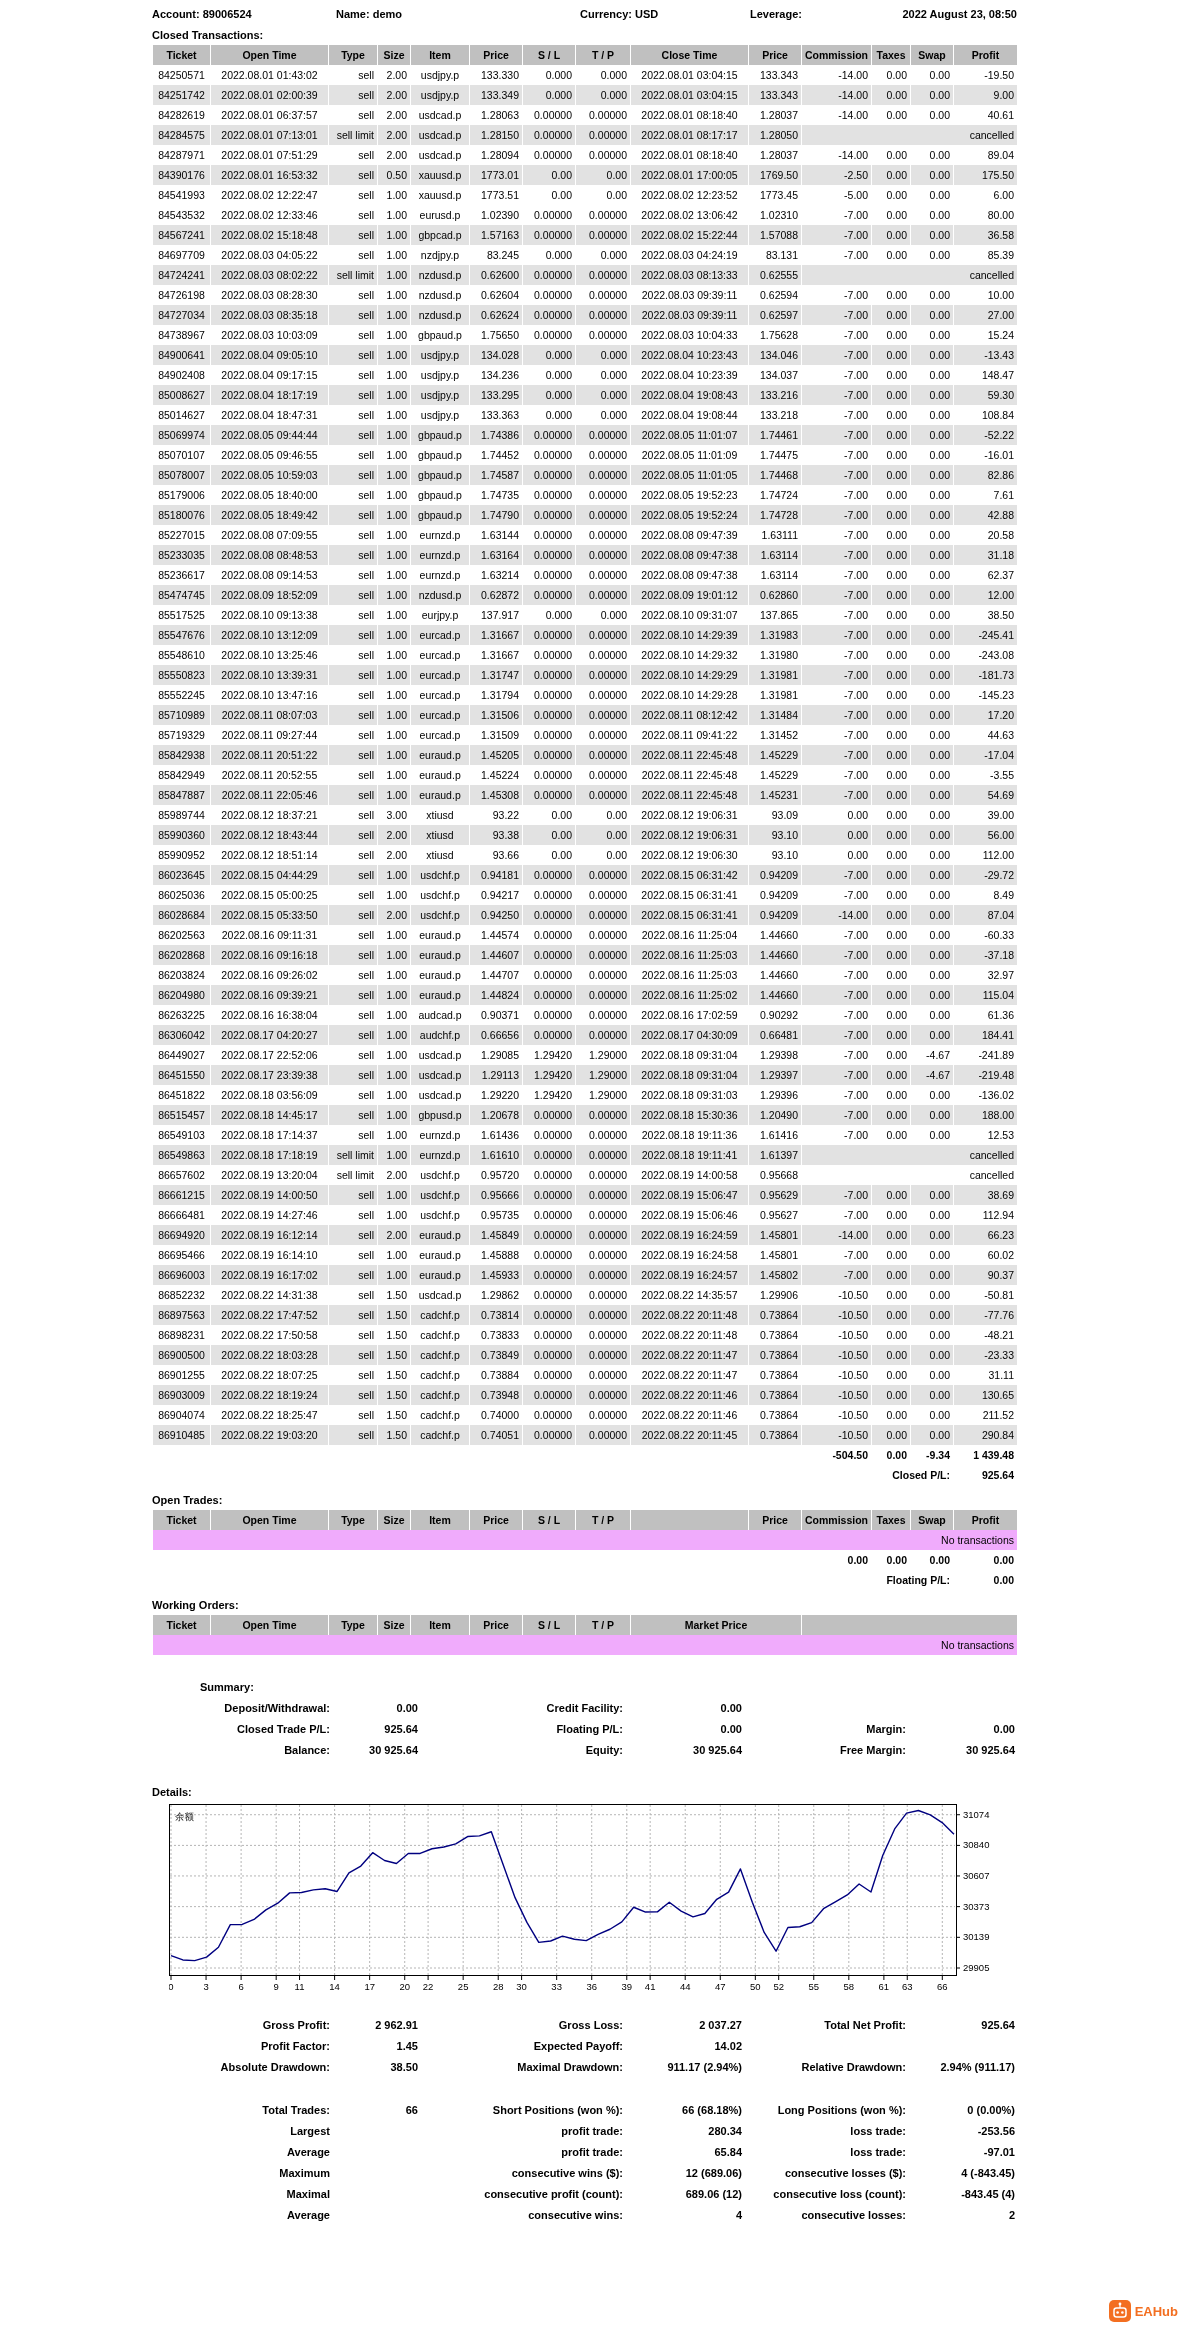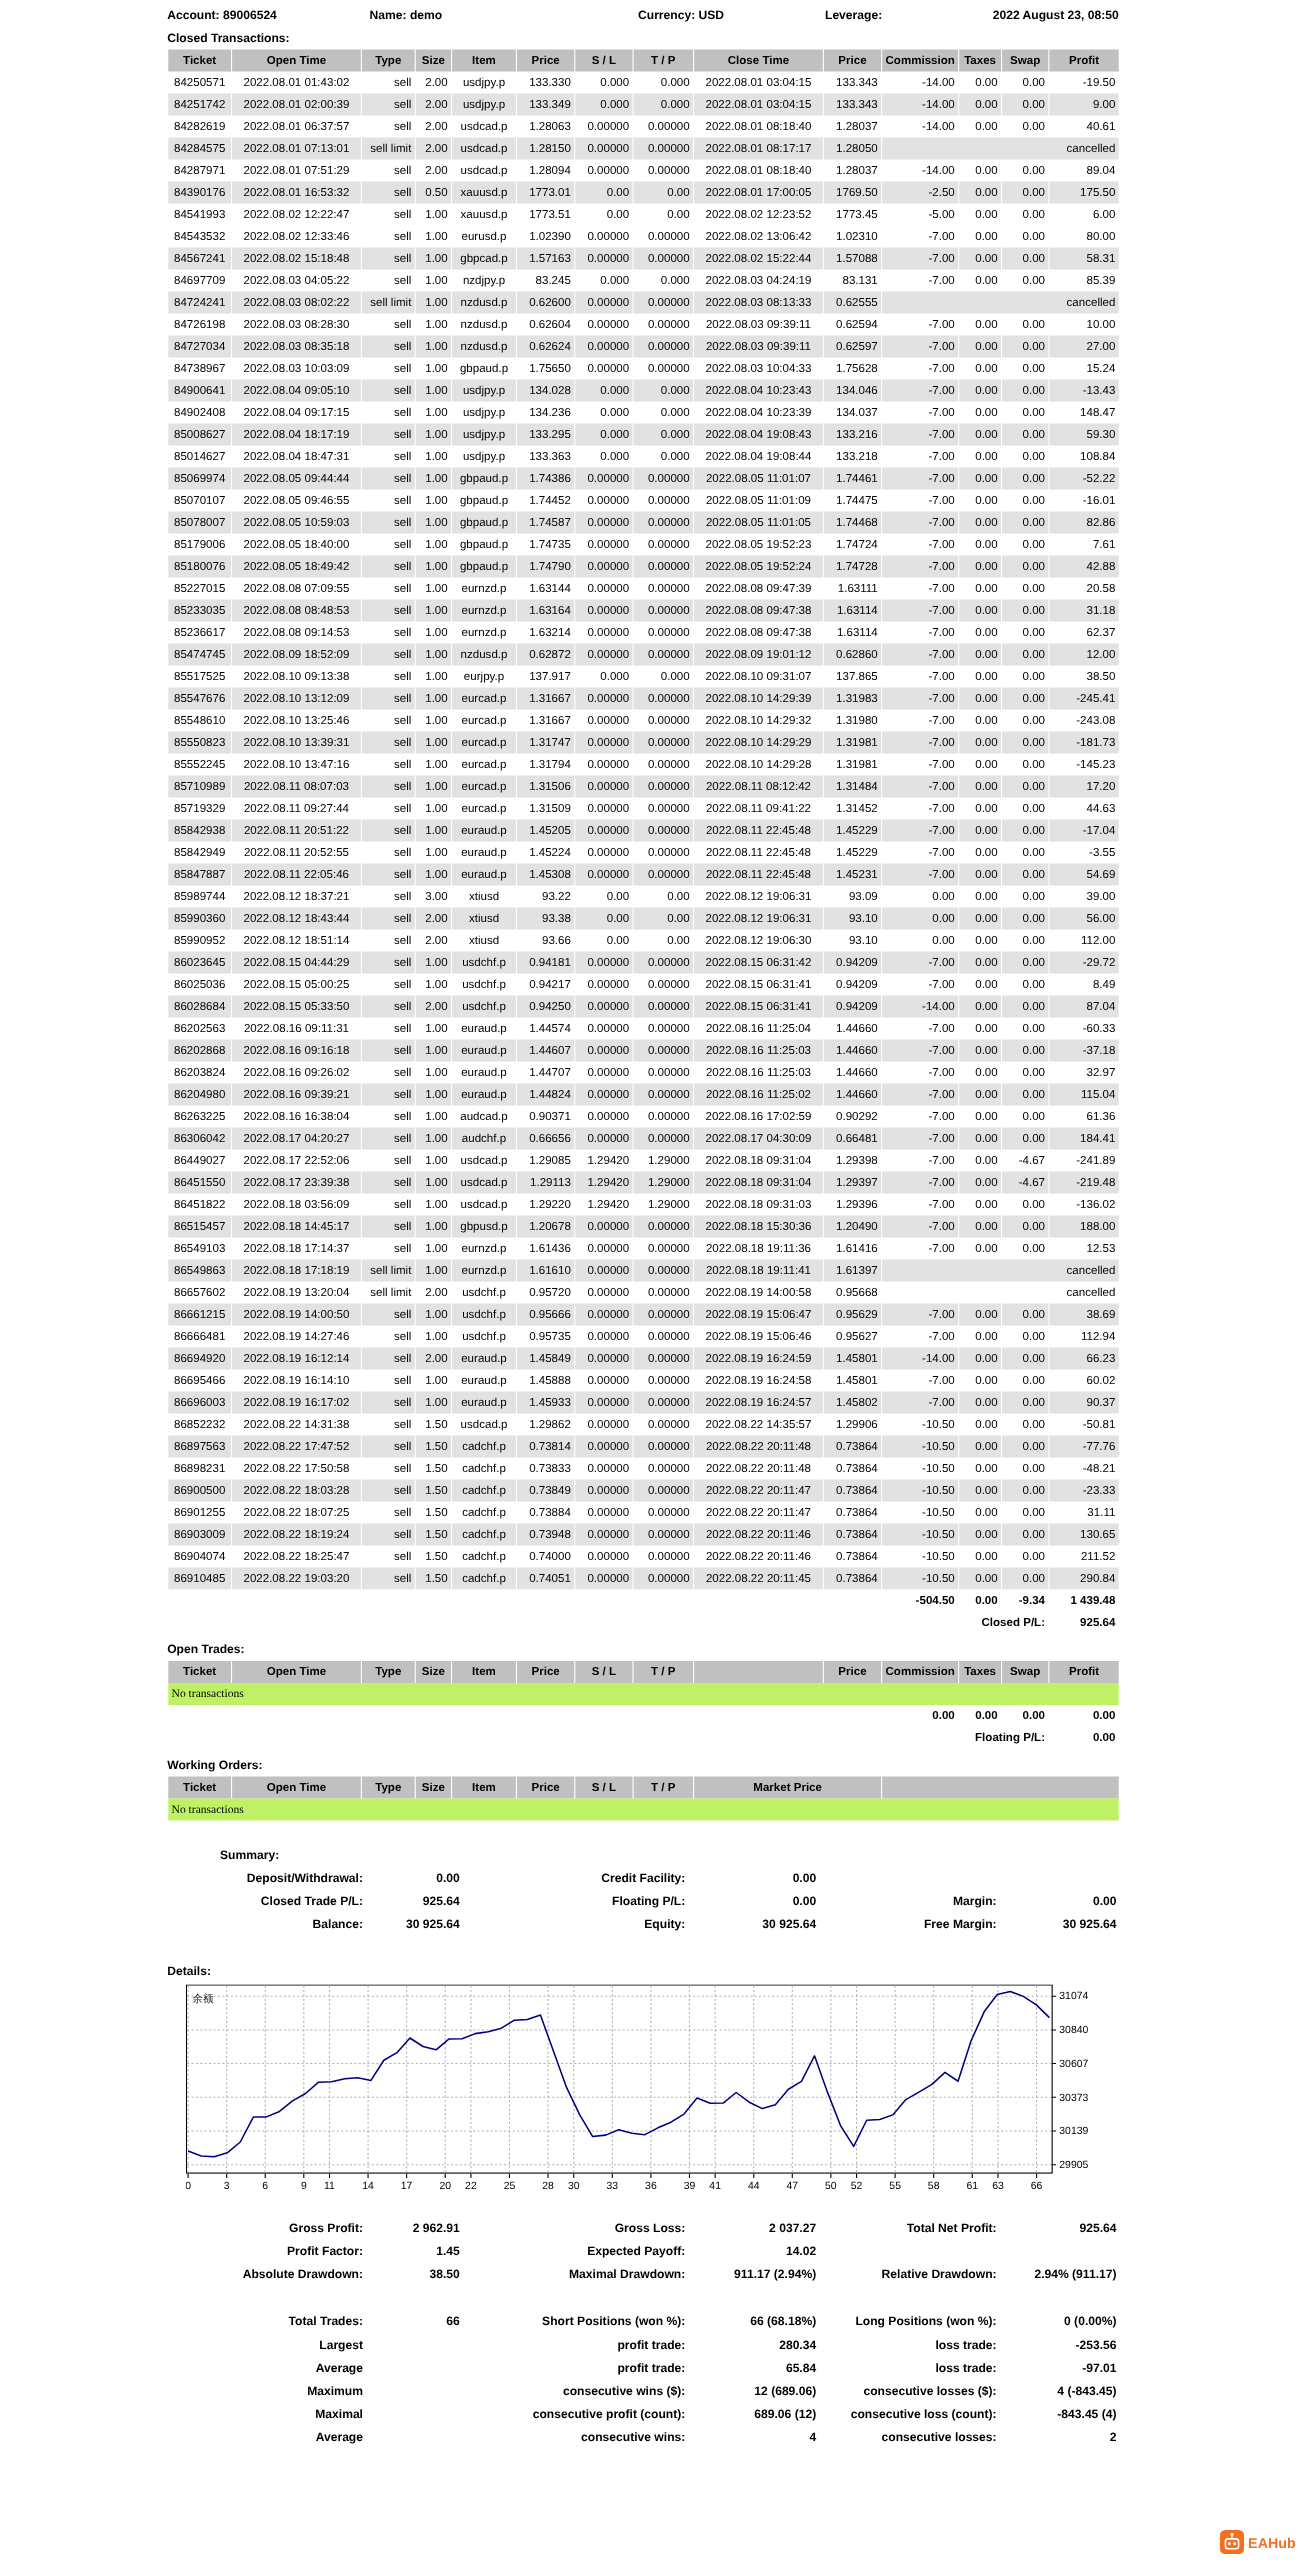--- a/index.html
+++ b/index.html
@@ -18,21 +18,21 @@
   .sec-title{font-size:11px;font-weight:bold;margin:9px 0 4px 0;}
   
   table.rpt{border-collapse:separate;border-spacing:1px 0;table-layout:fixed;width:865px;font-size:10.5px;}
   table.rpt td,table.rpt th{height:20px;padding:0 3px;overflow:hidden;white-space:nowrap;font-weight:normal;}
   table.rpt th{background:#c0c0c0;text-align:center;font-weight:bold;}
   tr.stripe td{background:#e2e2e2;}
   td.r{text-align:right;}
   td.c{text-align:center;}
   tr.totalsrow td{font-weight:bold;text-align:right;background:#fff;}
   tr.plrow td{font-weight:bold;text-align:right;background:#fff;}
-  td.notrans{text-align:left;background:#bef264;font-family:Liberation Serif, serif;}
+  td.notrans{text-align:right;background:#f0abfc;}
   
   .grid6{width:865px;font-size:11px;}
   .grow{display:flex;height:21px;align-items:center;}
   .g1{width:178px;text-align:right;font-weight:bold;}
   .g2{width:88px;text-align:right;font-weight:bold;}
   .g3{width:205px;text-align:right;font-weight:bold;}
   .g4{width:119px;text-align:right;font-weight:bold;}
   .g5{width:164px;text-align:right;font-weight:bold;}
   .g6{width:109px;text-align:right;font-weight:bold;}
   .statgap{height:22px;}
@@ -224,21 +224,21 @@
           <td class="r">1.00</td>
           <td class="c">gbpcad.p</td>
           <td class="r">1.57163</td>
           <td class="r">0.00000</td>
           <td class="r">0.00000</td>
           <td class="c">2022.08.02 15:22:44</td>
           <td class="r">1.57088</td>
           <td class="r">-7.00</td>
           <td class="r">0.00</td>
           <td class="r">0.00</td>
-          <td class="r">58.31</td>
+          <td class="r">36.58</td>
         </tr>
         <tr>
           <td class="c">84697709</td>
           <td class="c">2022.08.03 04:05:22</td>
           <td class="r">sell</td>
           <td class="r">1.00</td>
           <td class="c">nzdjpy.p</td>
           <td class="r">83.245</td>
           <td class="r">0.000</td>
           <td class="r">0.000</td>

